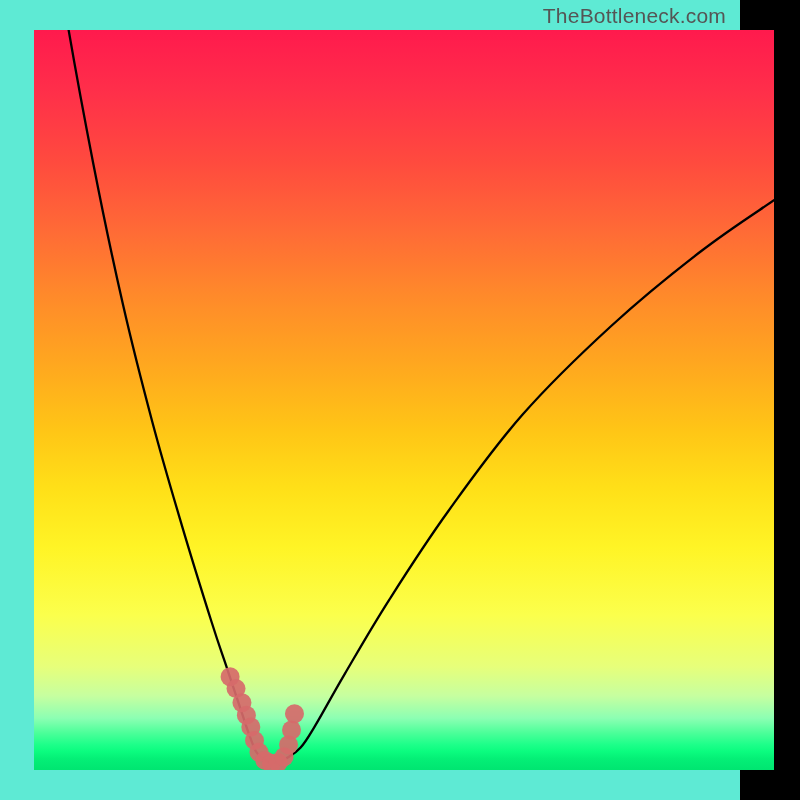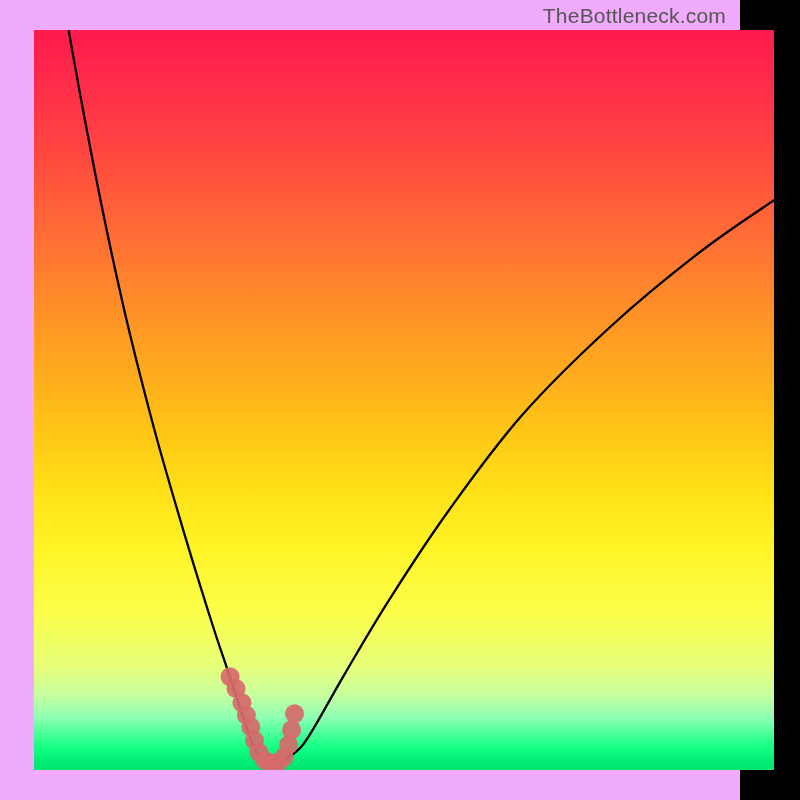--- a/index.html
+++ b/index.html
@@ -8,21 +8,21 @@
     width: 800px;
     height: 800px;
     background: #000;
     font-family: Arial, Helvetica, sans-serif;
     overflow: hidden;
   }
   .wrap {
     position: relative;
     width: 740px;
     height: 800px;
-    background: #f0abfc;
+    background: #5eead4;
   }
   .watermark {
     position: absolute;
     top: 4px;
     right: 14px;
     color: #555;
     font-size: 21px;
     font-weight: 500;
     letter-spacing: 0.2px;
     z-index: 10;

